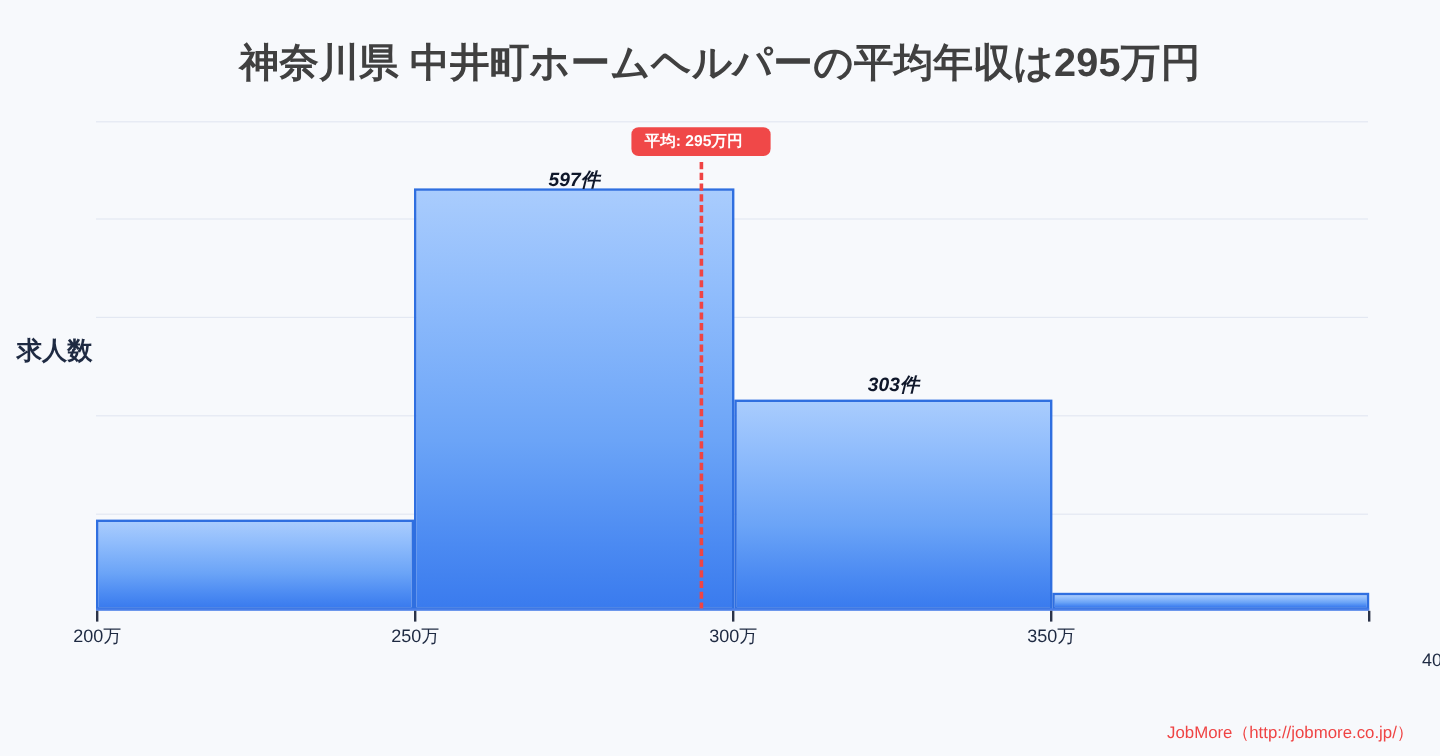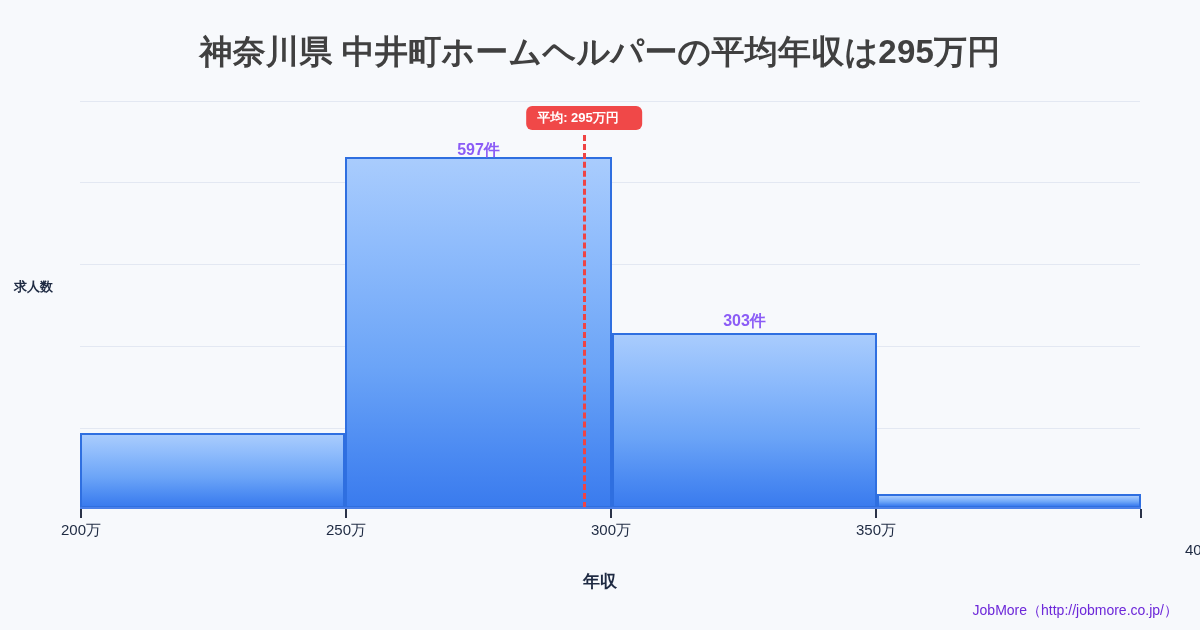--- a/index.html
+++ b/index.html
@@ -67,23 +67,24 @@
     position: absolute;
     box-sizing: border-box;
     border: 2px solid #2f6fe0;
     background: linear-gradient(to bottom, #a9ccfd 0%, #8fbcfc 25%, #6ba4f7 60%, #4b8af2 85%, #3a7bee 100%);
   }
 
   .bar-label {
     position: absolute;
     font-size: 16px;
     font-weight: bold;
-    color: #8b5cf6;
+    color: #0f172a;
     text-align: center;
     white-space: nowrap;
+    font-style: italic;
   }
 
   
   .avg-line {
     position: absolute;
     top: 135px;
     width: 0;
     height: 373px;
     border-left: 3px dashed #ef4444;
   }
@@ -119,21 +120,21 @@
     font-weight: normal;
     color: #1e2a42;
     white-space: nowrap;
   }
 
   
   .y-axis-title {
     position: absolute;
     left: 14px;
     top: 278px;
-    font-size: 13px;
+    font-size: 21px;
     font-weight: bold;
     color: #1e2a42;
     white-space: nowrap;
   }
 
   .x-axis-title {
     position: absolute;
     left: 0;
     top: 570px;
     width: 1200px;
@@ -142,21 +143,21 @@
     font-weight: bold;
     color: #1e2a42;
   }
 
   
   .footer-credit {
     position: absolute;
     right: 22px;
     bottom: 10px;
     font-size: 14px;
-    color: #6d28d9;
+    color: #ef4444;
     white-space: nowrap;
   }
 </style>
 </head>
 <body>
 
 <div id="chart-root">
 
   <div class="chart-title">神奈川県 中井町ホームヘルパーの平均年収は295万円</div>
 
@@ -187,17 +188,16 @@
   <div class="tick-mark" style="left:875px;"></div>
   <div class="tick-mark" style="left:1140px;"></div>
 
   <div class="tick-label" style="left:81px;">200万</div>
   <div class="tick-label" style="left:346px;">250万</div>
   <div class="tick-label" style="left:611px;">300万</div>
   <div class="tick-label" style="left:876px;">350万</div>
   <div class="tick-label" style="left:1205px;margin-top:20px;">400万</div>
 
   <div class="y-axis-title">求人数</div>
-  <div class="x-axis-title">年収</div>
 
   <div class="footer-credit">JobMore（http://jobmore.co.jp/）</div>
 
 </div>
 
 </body></html>

